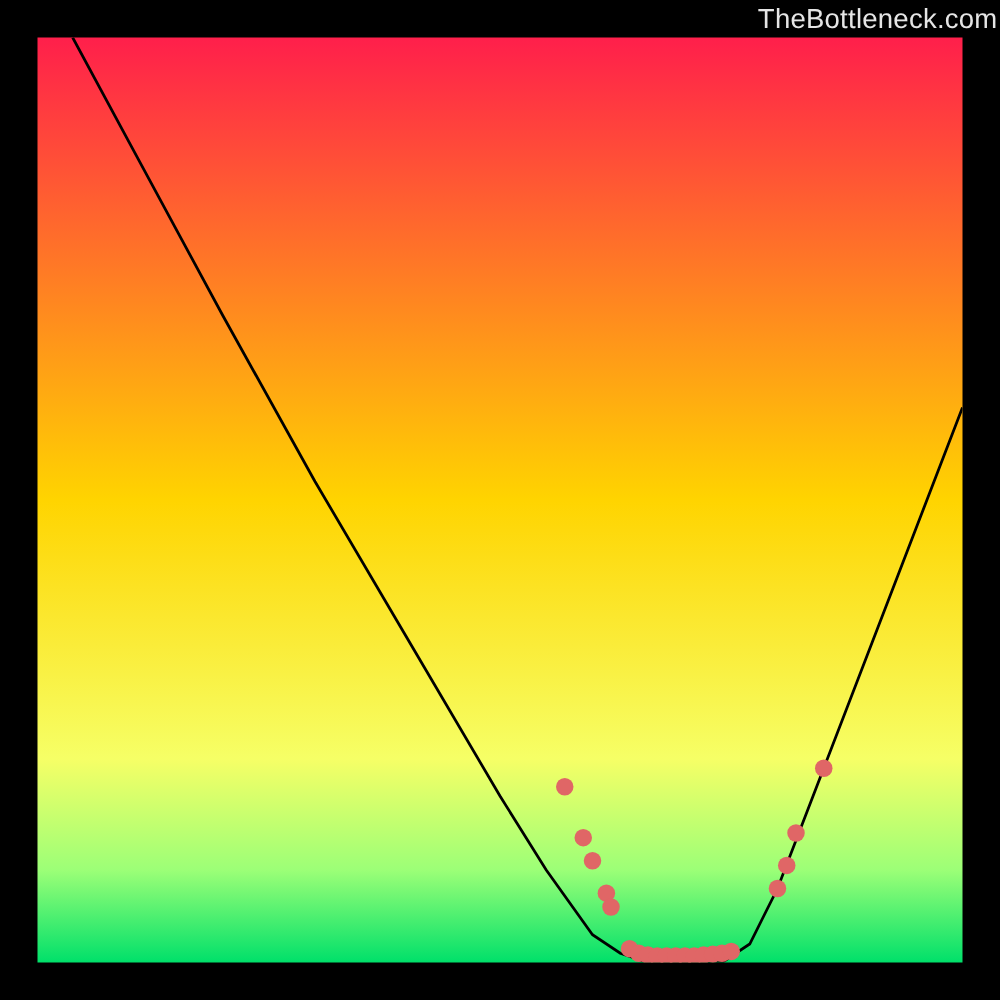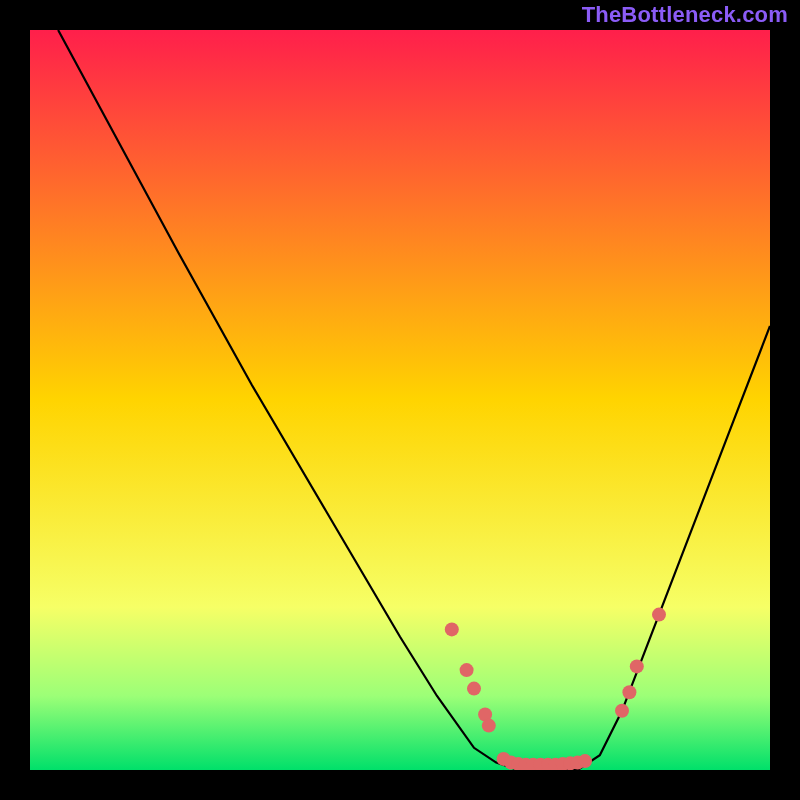--- a/index.html
+++ b/index.html
@@ -11,25 +11,25 @@
     overflow: hidden;
   }
   .chart-container {
     position: relative;
     width: 800px;
     height: 800px;
   }
   .watermark {
     position: absolute;
     top: 2px;
-    right: 12px;
+    right: 2px;
     font-family: Arial, Helvetica, sans-serif;
     font-size: 22px;
-    color: #8b5cf6;
-    font-weight: 700;
+    color: #e5e5e5;
+    font-weight: 400;
     letter-spacing: 0.2px;
     z-index: 10;
   }
   svg {
     display: block;
   }
 </style>
 </head>
 <body>
 

